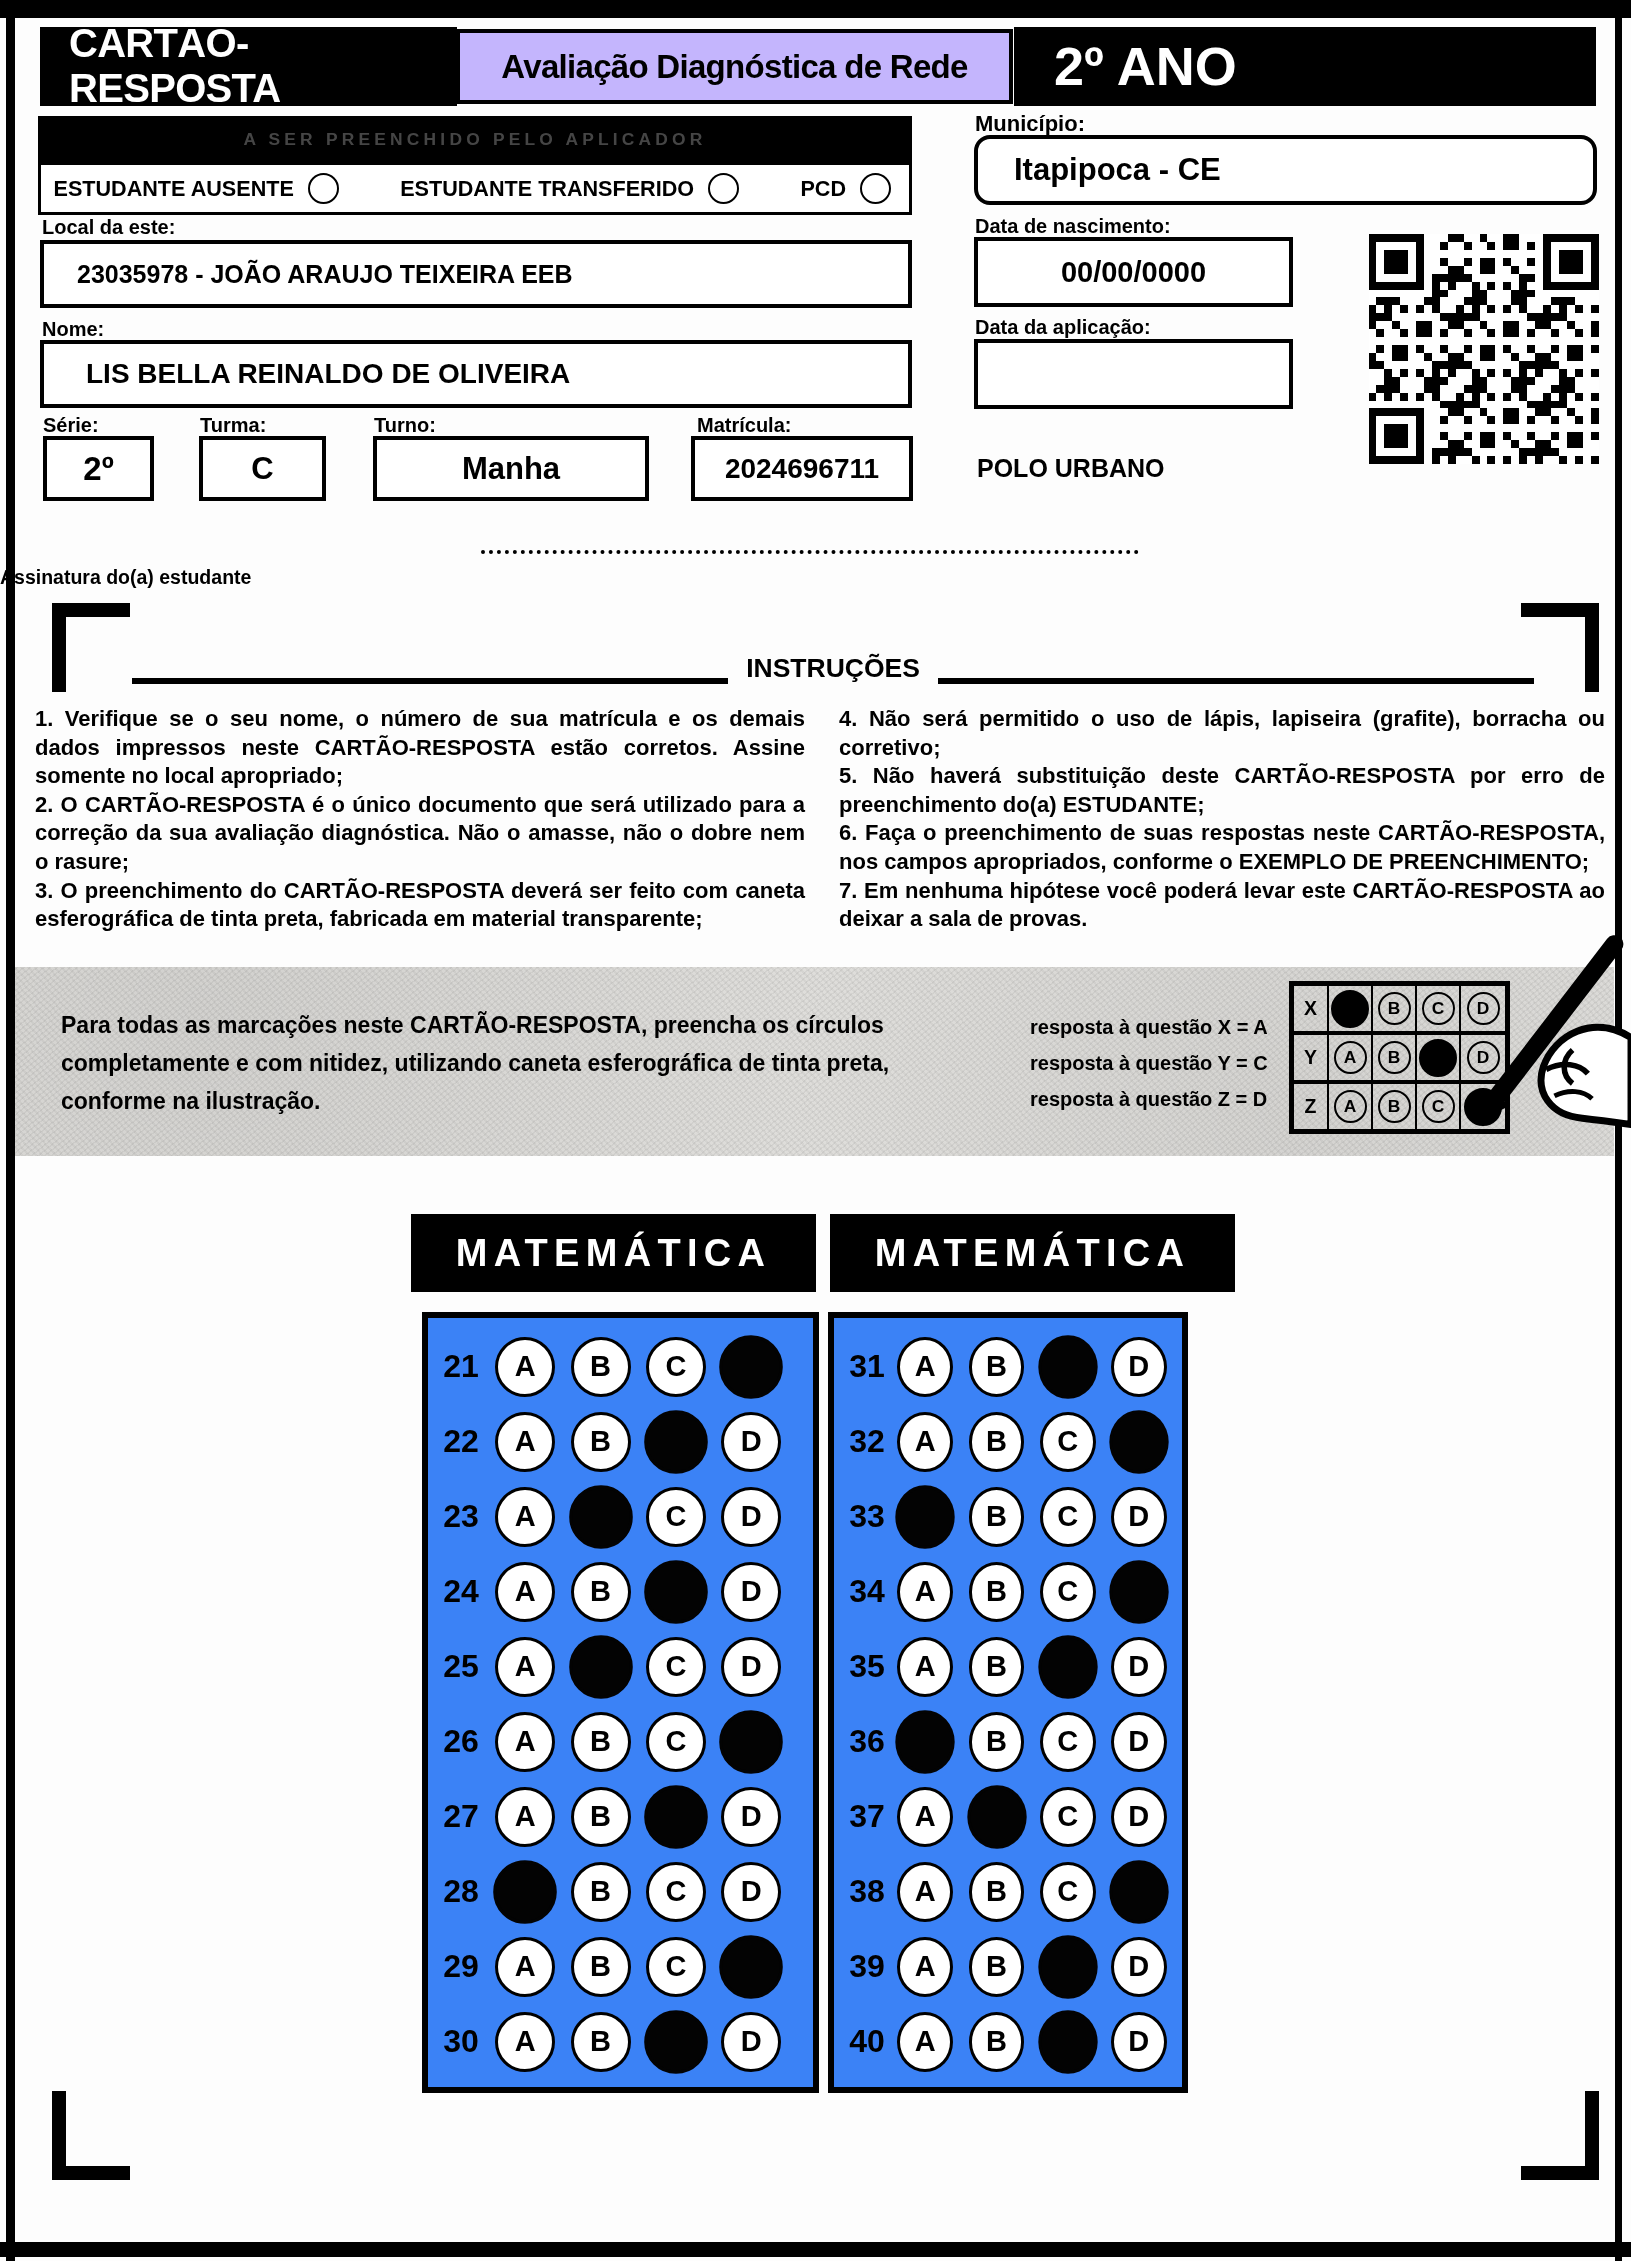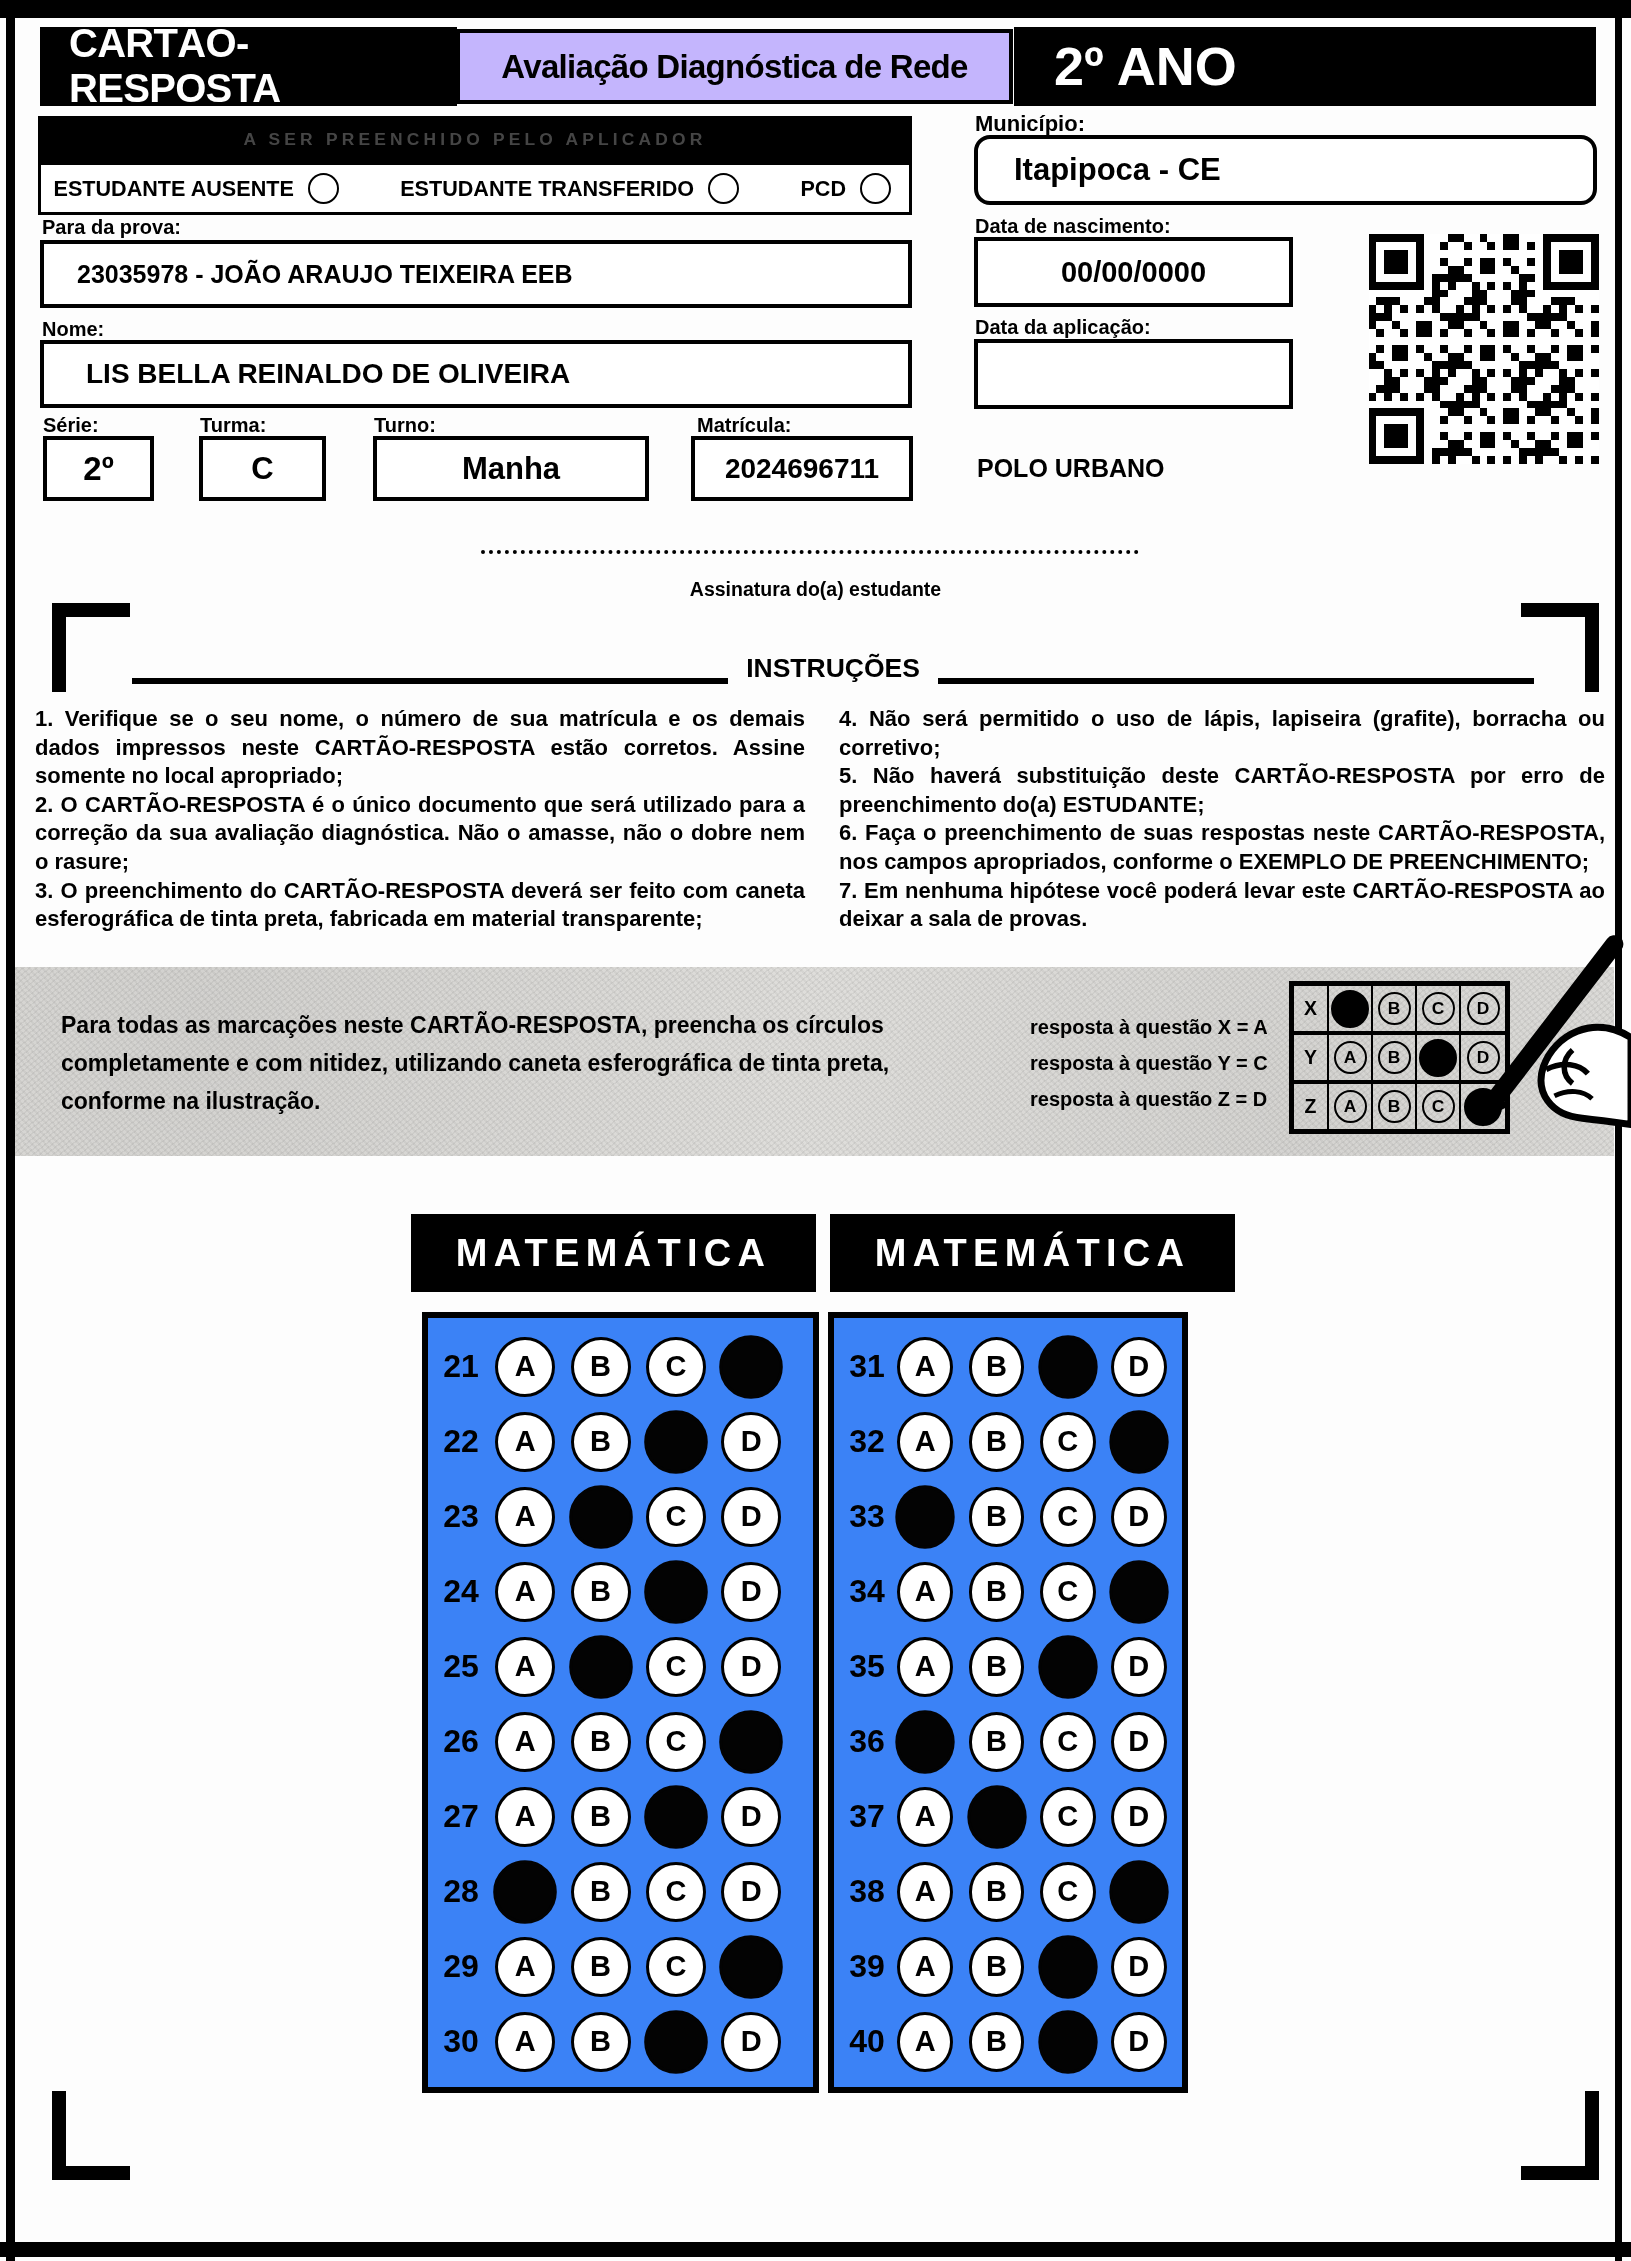--- a/index.html
+++ b/index.html
@@ -44,21 +44,21 @@
   #municipio-box{left:974px;top:135px;width:623px;height:70px;padding-left:36px;font-size:31px;border-radius:16px;}
   #nascimento-label{left:975px;top:215px;}
   #nascimento-box{left:974px;top:237px;width:319px;height:70px;justify-content:center;font-size:29px;}
   #aplicacao-label{left:975px;top:316px;}
   #aplicacao-box{left:974px;top:339px;width:319px;height:70px;}
   #polo{left:977px;top:454px;font-size:25px;font-weight:bold;}
   #qr{left:1365px;top:234px;width:237px;height:230px;}
 
   
   #sig-line{left:481px;top:550px;width:658px;height:0;border-top:4.9px dotted #000;}
-  #sig-label{left:0;top:566px;width:1631px;text-align:center;font-size:19.5px;font-weight:bold;margin-top:12px;}
+  #sig-label{left:0;top:566px;width:1631px;font-size:19.5px;font-weight:bold;}
 
   
   .bracket{position:absolute;width:78px;height:89px;box-sizing:border-box;}
   #br-tl{left:52px;top:603px;border-top:14px solid #000;border-left:14px solid #000;}
   #br-tr{left:1521px;top:603px;border-top:14px solid #000;border-right:14px solid #000;}
   #br-bl{left:52px;top:2091px;border-bottom:14px solid #000;border-left:14px solid #000;}
   #br-br{left:1521px;top:2091px;border-bottom:14px solid #000;border-right:14px solid #000;}
 
   
   #instr-head{left:132px;top:653px;width:1402px;display:flex;align-items:flex-end;gap:18px;font-size:26.5px;font-weight:bold;}
@@ -122,21 +122,21 @@
       </div>
       <div class="status-item">
         <span class="status-label">PCD</span>
         <span class="status-circle"></span>
       </div>
     </div>
   <div class="abs" id="applicator-bar">
     <span>A SER PREENCHIDO PELO APLICADOR</span>
   </div>
 
-  <div class="abs lbl" id="local-label">Para da prova:</div>
+  <div class="abs lbl" id="local-label">Local da este:</div>
   <div class="field-box" id="local-box">23035978 - JOÃO ARAUJO TEIXEIRA EEB</div>
   <div class="abs lbl" id="nome-label">Nome:</div>
   <div class="field-box" id="nome-box">LIS BELLA REINALDO DE OLIVEIRA</div>
 
   <div class="abs lbl" id="serie-label">Série:</div>
   <div class="abs lbl" id="turma-label">Turma:</div>
   <div class="abs lbl" id="turno-label">Turno:</div>
   <div class="abs lbl" id="matricula-label">Matrícula:</div>
   <div class="field-box" id="serie-box">2º</div>
   <div class="field-box" id="turma-box">C</div>

